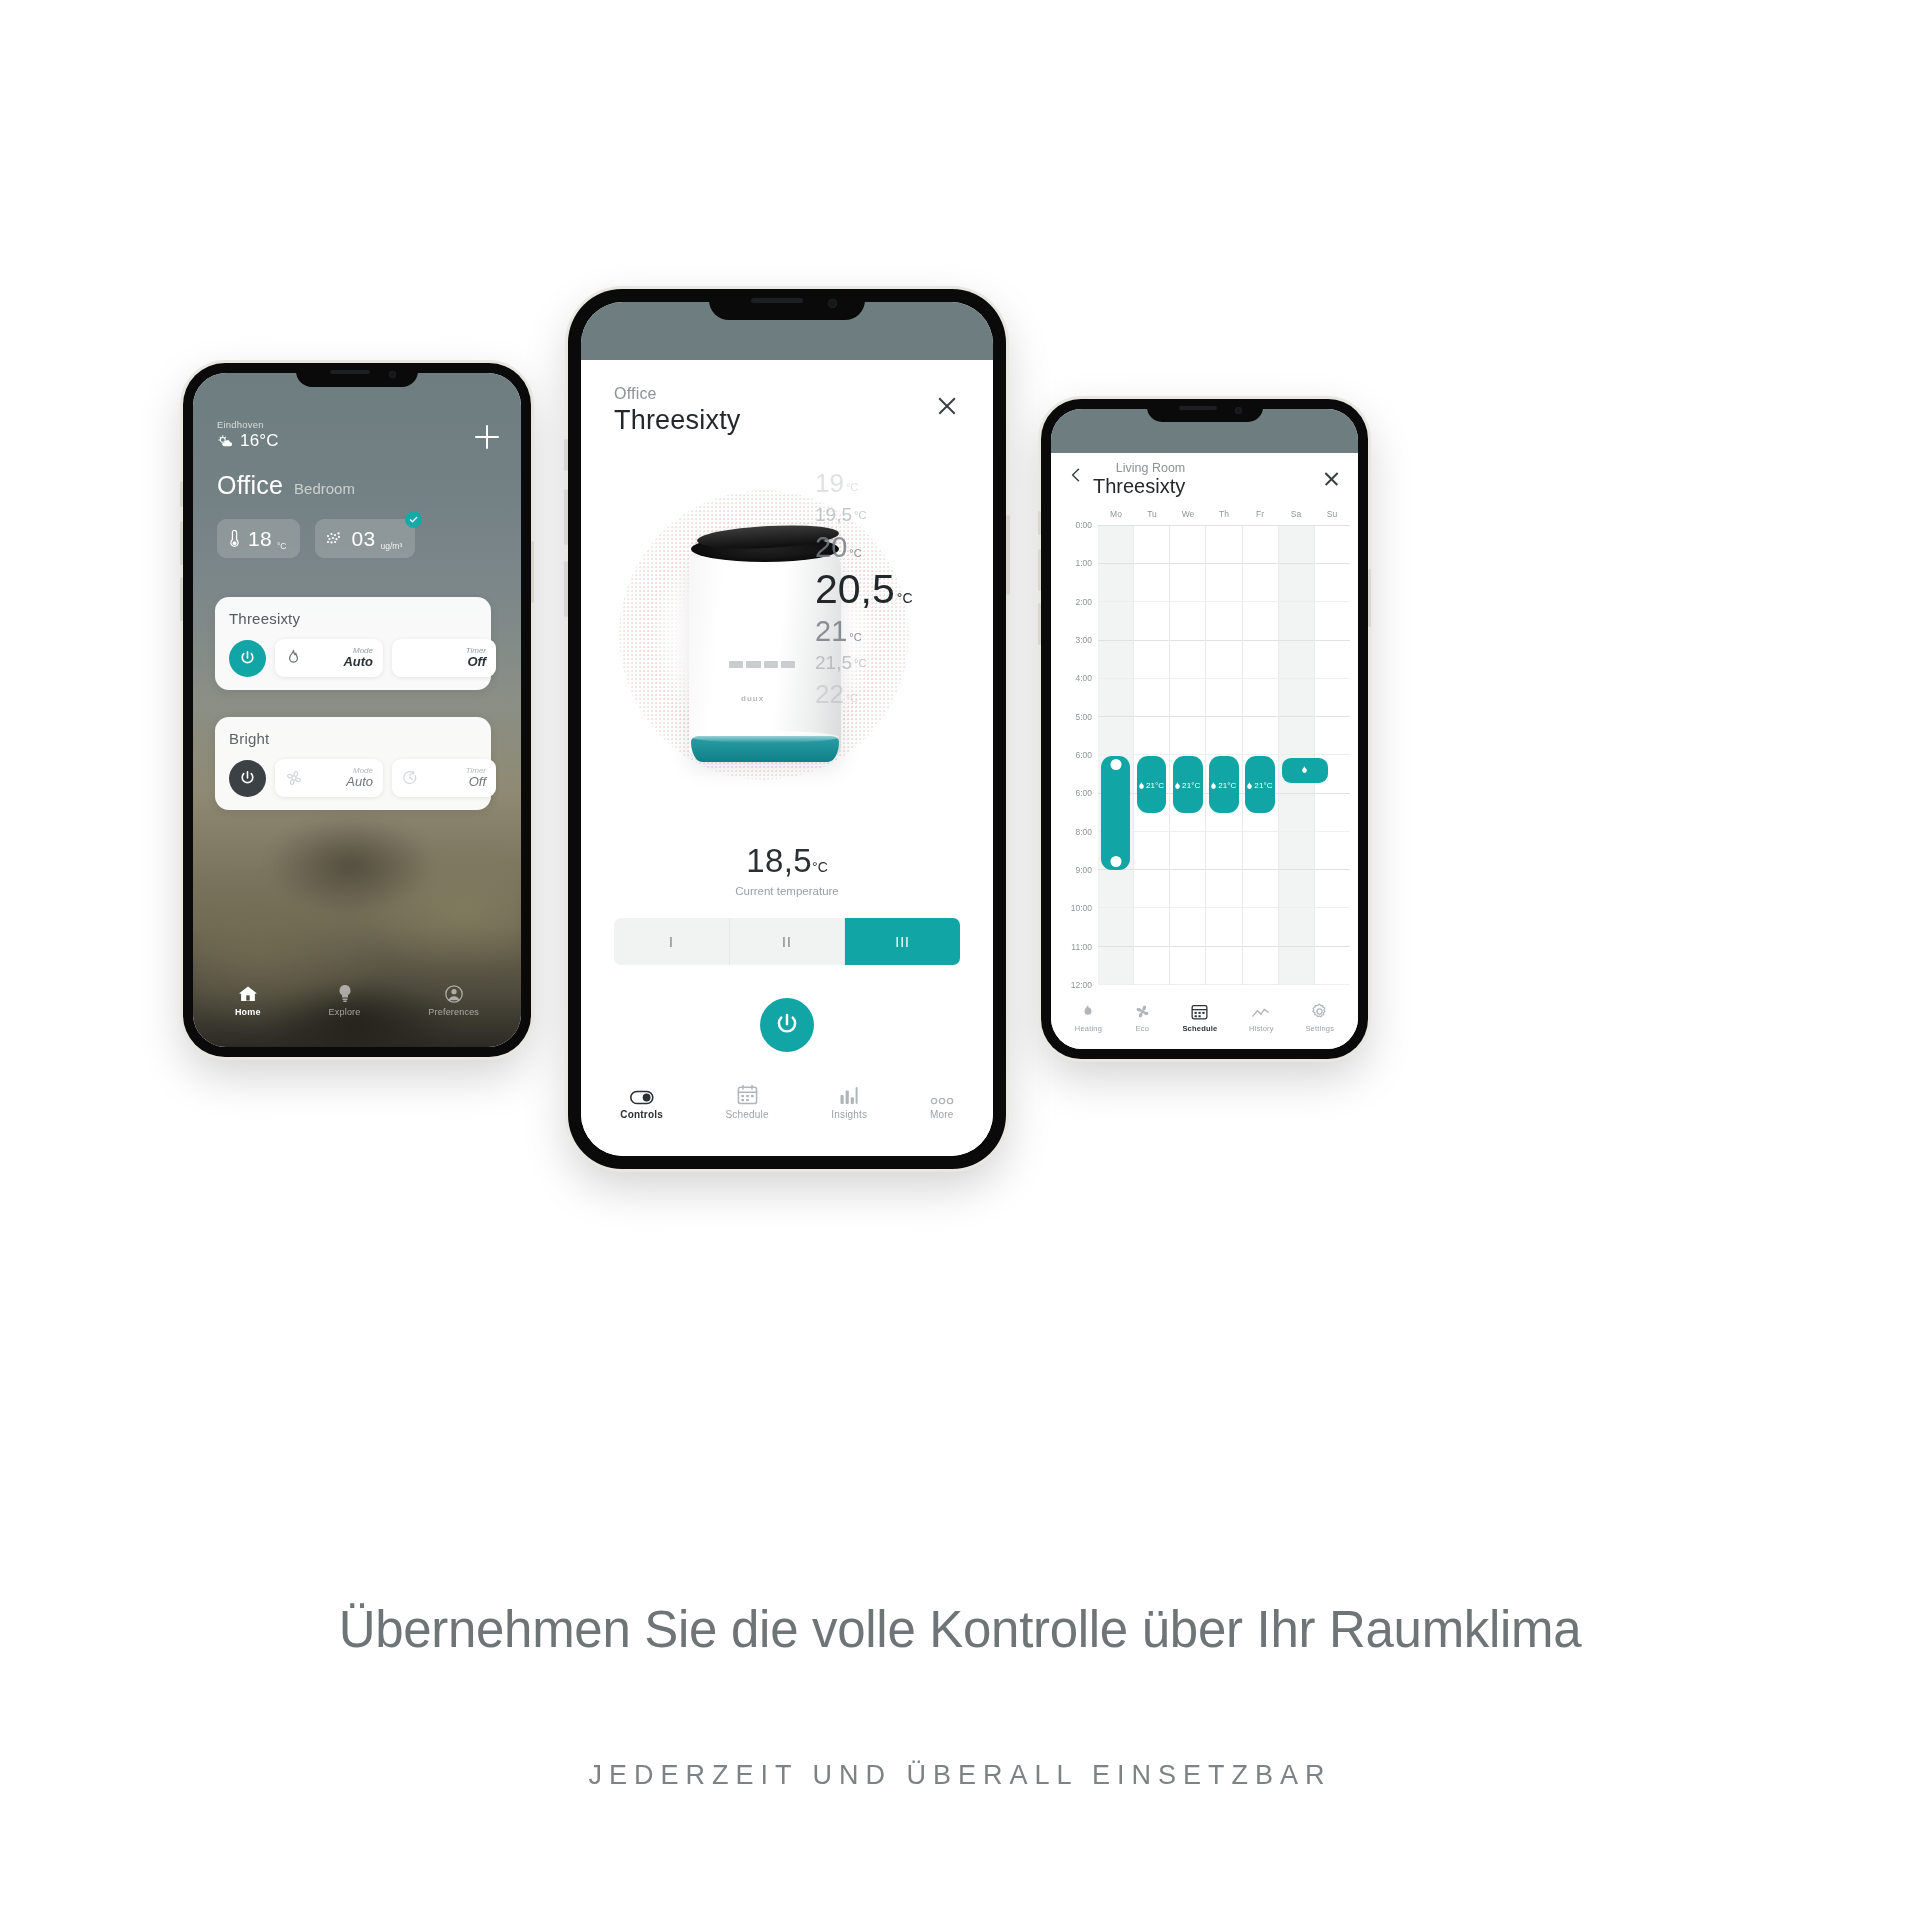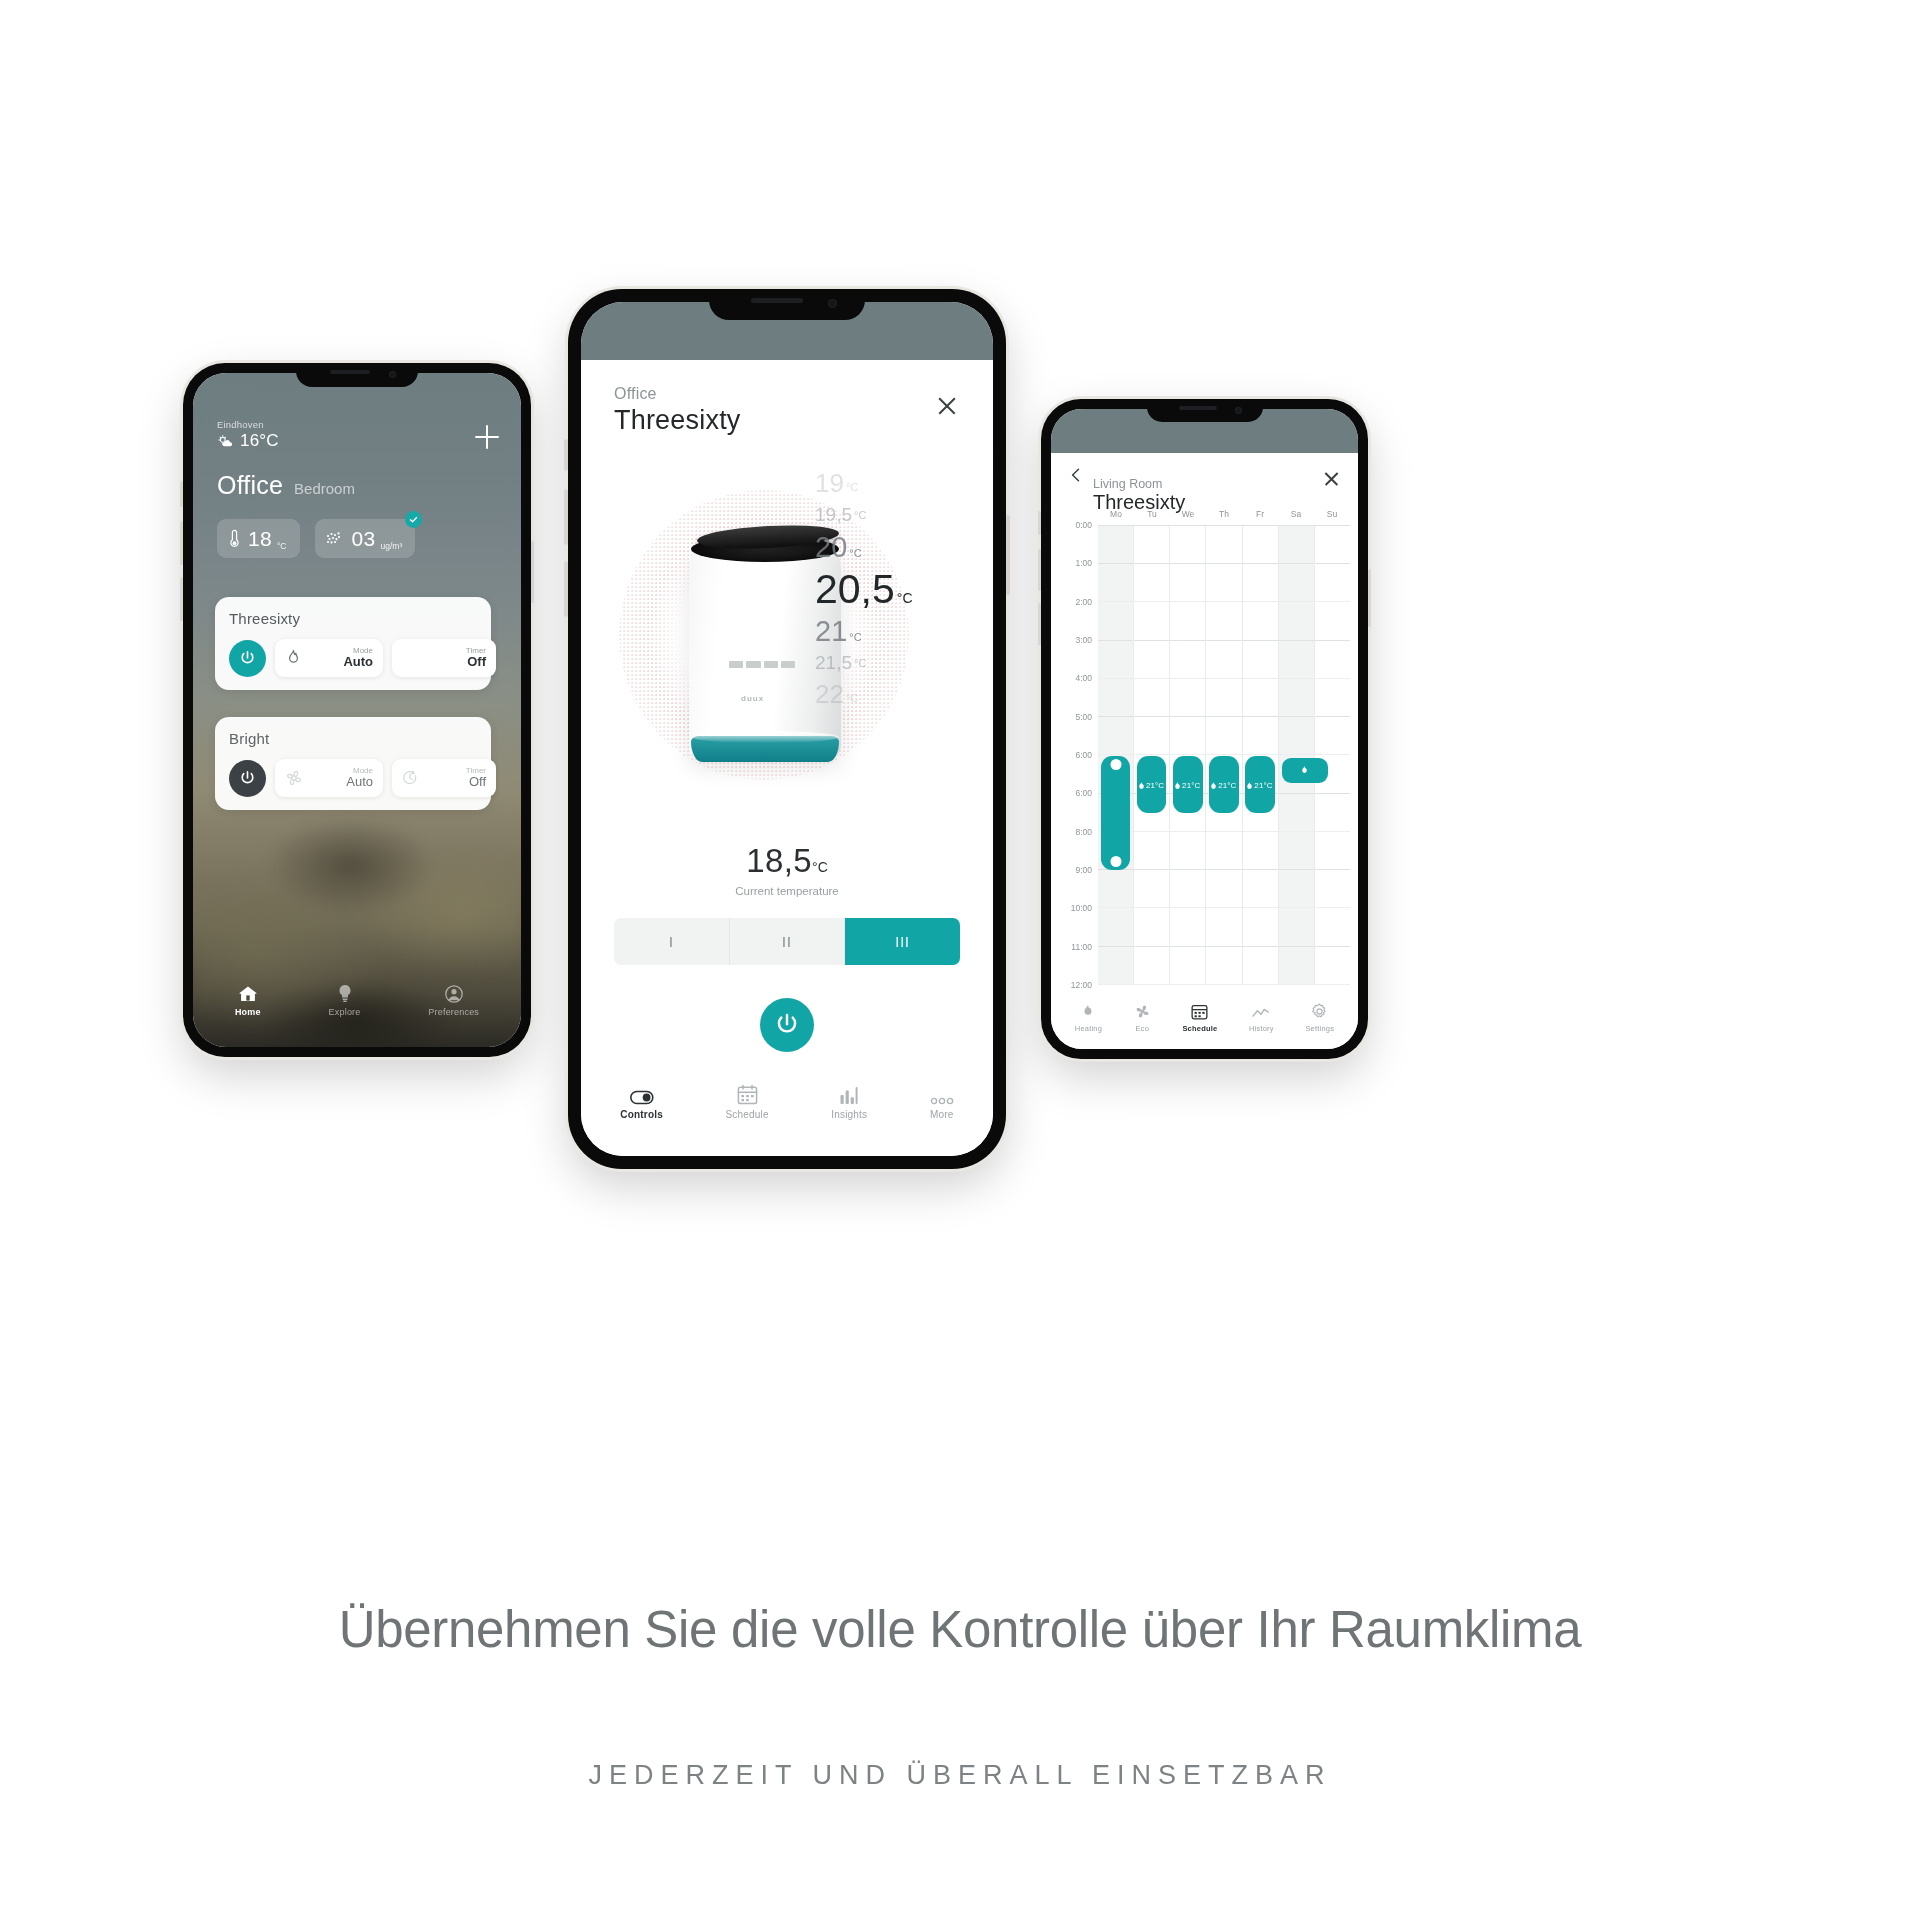--- a/index.html
+++ b/index.html
@@ -139,20 +139,21 @@
     display: flex; align-items: center; justify-content: center;
     flex: none; cursor: pointer;
   }
   .pwr.on { background: #12a5a5; }
   .pwr.off { background: #3b4145; }
   .chip {
     background: #fff; border-radius: 9px; height: 38px;
     display: flex; align-items: center; justify-content: space-between;
     padding: 0 10px; flex: none;
     box-shadow: 0 1px 5px rgba(0,0,0,0.09);
+    font-style: italic;
   }
   .chip.w1 { width: 108px; }
   .chip.w2 { width: 104px; }
   .chip-txt { text-align: right; line-height: 1.15; }
   .chip-lbl { font-size: 8px; color: #9aa0a3; }
   .chip-val { font-size: 13px; font-weight: 700; color: #2b3134; }
   .chip.muted .chip-val { color: #6f7578; font-weight: 400; }
   .chip.muted .chip-lbl { color: #b6babd; }
 
   .tabbar {
@@ -319,21 +320,21 @@
   }
   #phone-right .notch .cam { width: 7px; height: 7px; right: 21px; top: 8px; }
   #phone-right .notch .spk { width: 38px; height: 4px; left: 32px; top: 7px; }
   .right-statusbg {
     position: absolute; left: 0; right: 0; top: 0; height: 44px;
     background: #6d7d80; z-index: 5;
   }
   .right-ui { position: absolute; left: 0; right: 0; top: 44px; bottom: 0; background: #fff; z-index: 10; }
 
   .r-back { position: absolute; left: 17px; top: 14px; width: 16px; height: 16px; cursor: pointer; }
-  .r-head { position: absolute; left: 42px; top: 24px; }
+  .r-head { position: absolute; left: 42px; top: 8px; text-align: right; }
   .r-room { font-size: 12.5px; color: #8d9396; font-weight: 300; }
   .r-title { font-size: 20px; color: #24282b; font-weight: 300; margin-top: 0px; }
   .r-close { position: absolute; right: 18px; top: 17px; width: 17px; height: 17px; cursor: pointer; }
   .r-close::before, .r-close::after {
     content: ""; position: absolute; left: 0; top: 8px; width: 17px; height: 1.6px; background: #3a4043;
   }
   .r-close::before { transform: rotate(45deg); }
   .r-close::after { transform: rotate(-45deg); }
 
   .sched { position: absolute; left: 10px; right: 8px; top: 56px; bottom: 64px; }

